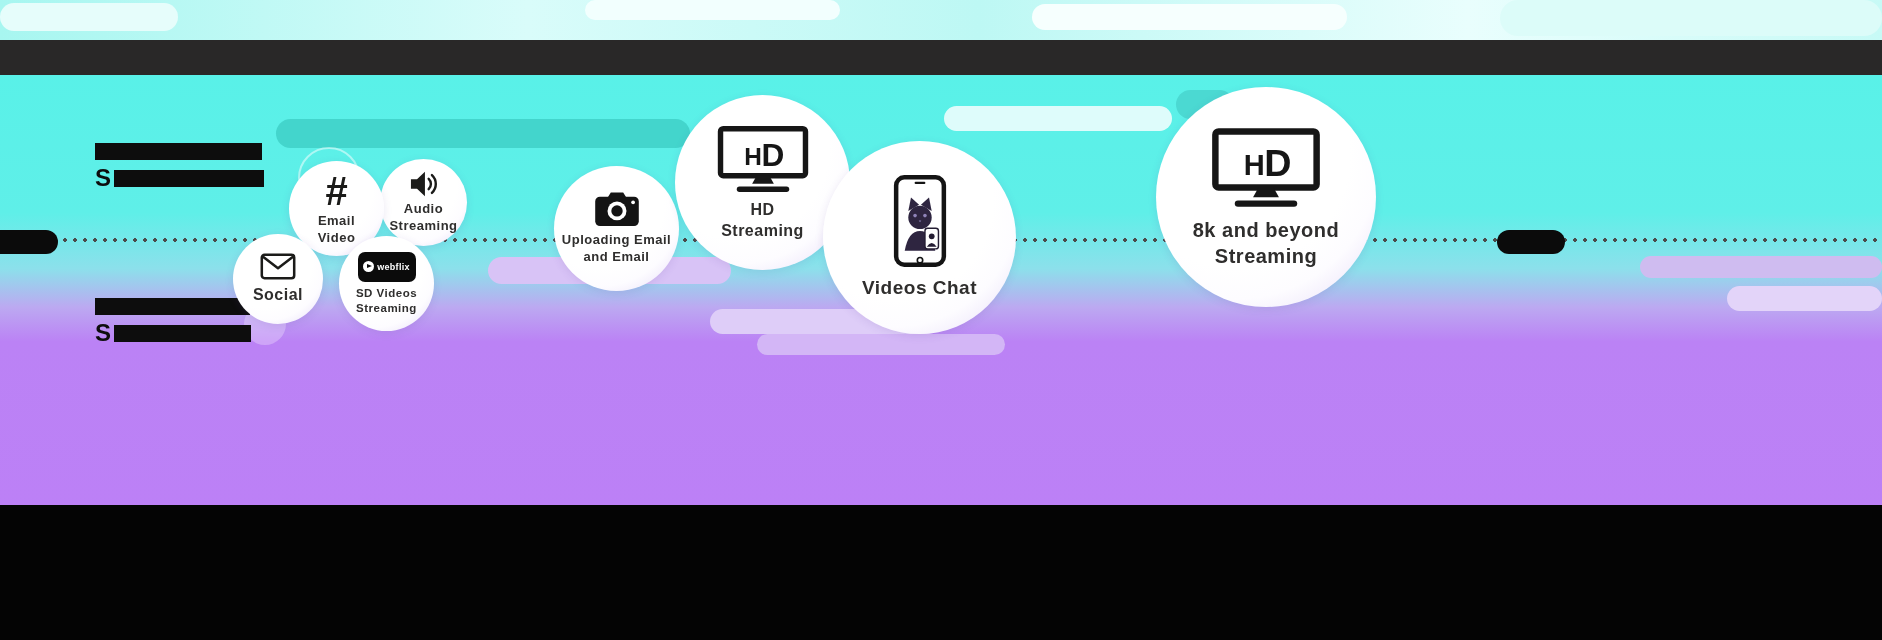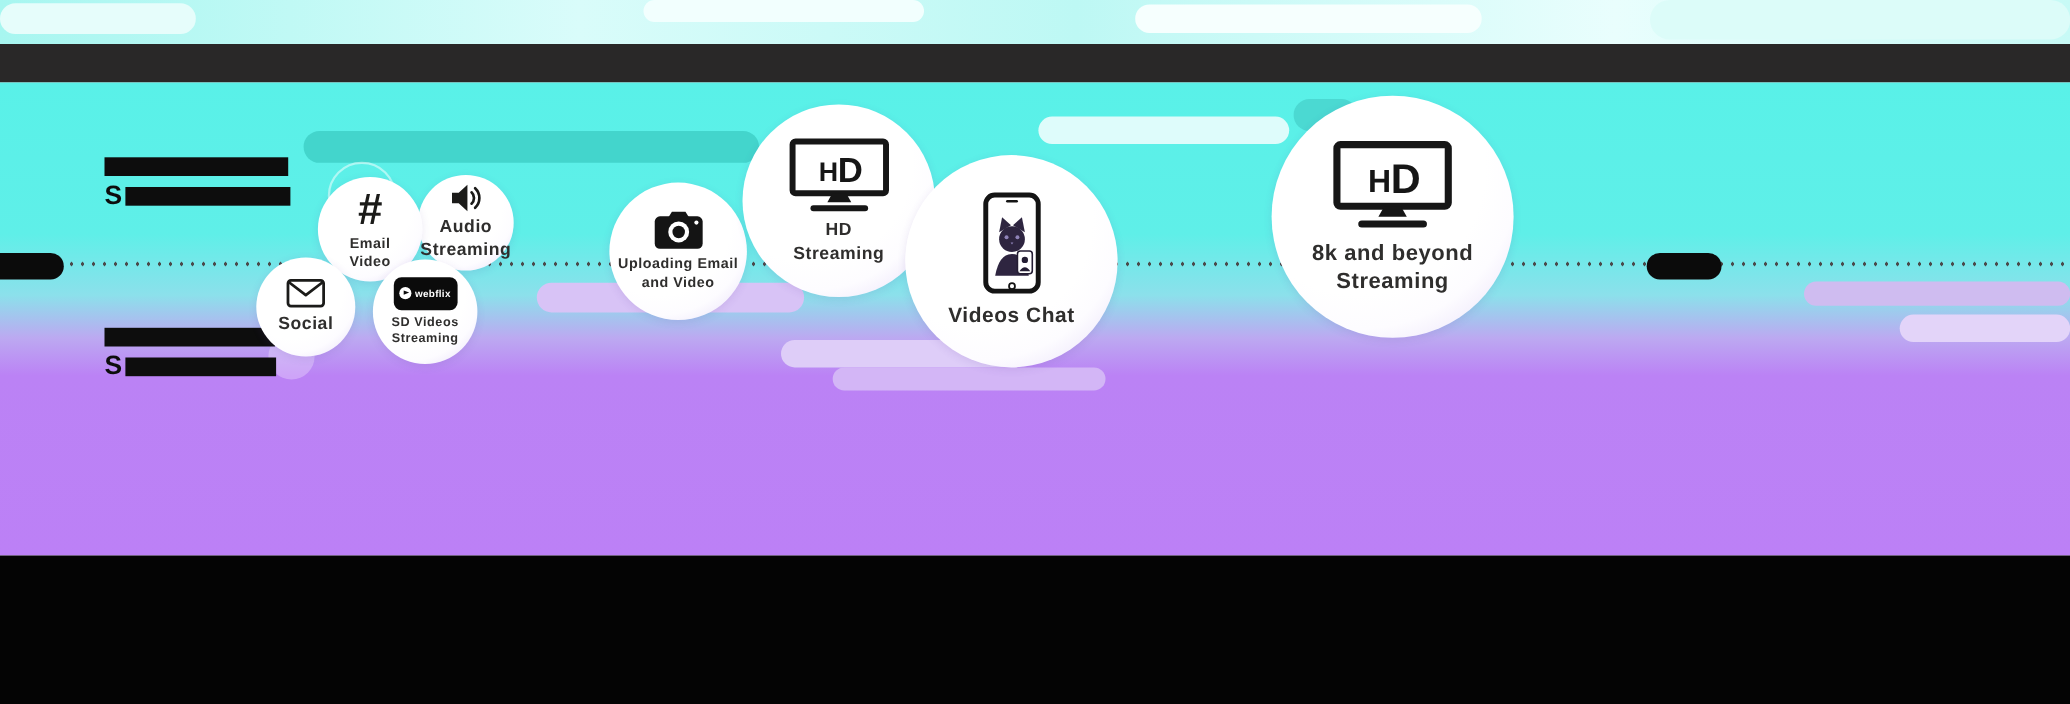--- a/index.html
+++ b/index.html
@@ -65,21 +65,21 @@
   .b-social{left:289px;top:161px;width:95px;height:95px;z-index:5;gap:2px;}
   .b-audio{left:380px;top:159px;width:87px;height:87px;z-index:4;gap:3px;}
   .b-sd{left:339px;top:236px;width:95px;height:95px;z-index:6;gap:4px;}
   .b-upload{left:554px;top:166px;width:125px;height:125px;z-index:5;}
   .b-hd{left:675px;top:95px;width:175px;height:175px;z-index:5;gap:7px;}
   .b-video{left:823px;top:141px;width:193px;height:193px;z-index:6;gap:8px;}
   .b-4k{left:1156px;top:87px;width:220px;height:220px;z-index:5;gap:9px;}
 
   .b-email .bubble-label{font-size:16px;}
   .b-social .bubble-label{font-size:13px;}
-  .b-audio .bubble-label{font-size:16px;}
+  .b-audio .bubble-label{font-size:13px;}
   .b-sd .bubble-label{font-size:11.5px;}
   .b-upload .bubble-label{font-size:13px;}
   .b-hd .bubble-label{font-size:16px;}
   .b-video .bubble-label{font-size:19px;}
   .b-4k .bubble-label{font-size:20px;}
 
   .hash-icon{font-size:40px;font-weight:700;color:#1b1b19;line-height:1;}
 
   
   .webflix-logo{width:58px;height:30px;background:#0b0b0b;border-radius:7px;
@@ -178,21 +178,21 @@
   <div class="bubble b-upload">
     <svg width="46" height="36" viewBox="0 0 48 38">
       <path d="M14,7 L17.5,1.5 H30.5 L34,7 Z" fill="#141414"></path>
       <rect x="1" y="6" width="46" height="31" rx="5" fill="#141414"></rect>
       <circle cx="24" cy="21" r="10" fill="#ffffff"></circle>
       <circle cx="24" cy="21" r="6" fill="#141414"></circle>
       <circle cx="41" cy="12" r="2" fill="#ffffff"></circle>
     </svg>
     <div class="bubble-label">
       <span class="lbl-line">Uploading Email</span>
-      <span class="lbl-line">and Video</span>
+      <span class="lbl-line">and Email</span>
     </div>
   </div>
 
   <div class="bubble b-hd">
     <svg width="94" height="69" viewBox="0 0 104 76">
       <rect x="5" y="5" width="94" height="52" rx="3" fill="#ffffff" stroke="#161616" stroke-width="6"></rect>
       <text x="41" y="45" text-anchor="middle" font-size="27" font-weight="bold" fill="#161616" font-family="Liberation Sans, sans-serif">H</text>
       <text x="63" y="46" text-anchor="middle" font-size="35" font-weight="bold" fill="#161616" font-family="Liberation Sans, sans-serif">D</text>
       <path d="M45,57 h14 l5,9 h-24 z" fill="#161616"></path>
       <rect x="23" y="69" width="58" height="6" rx="3" fill="#161616"></rect>

